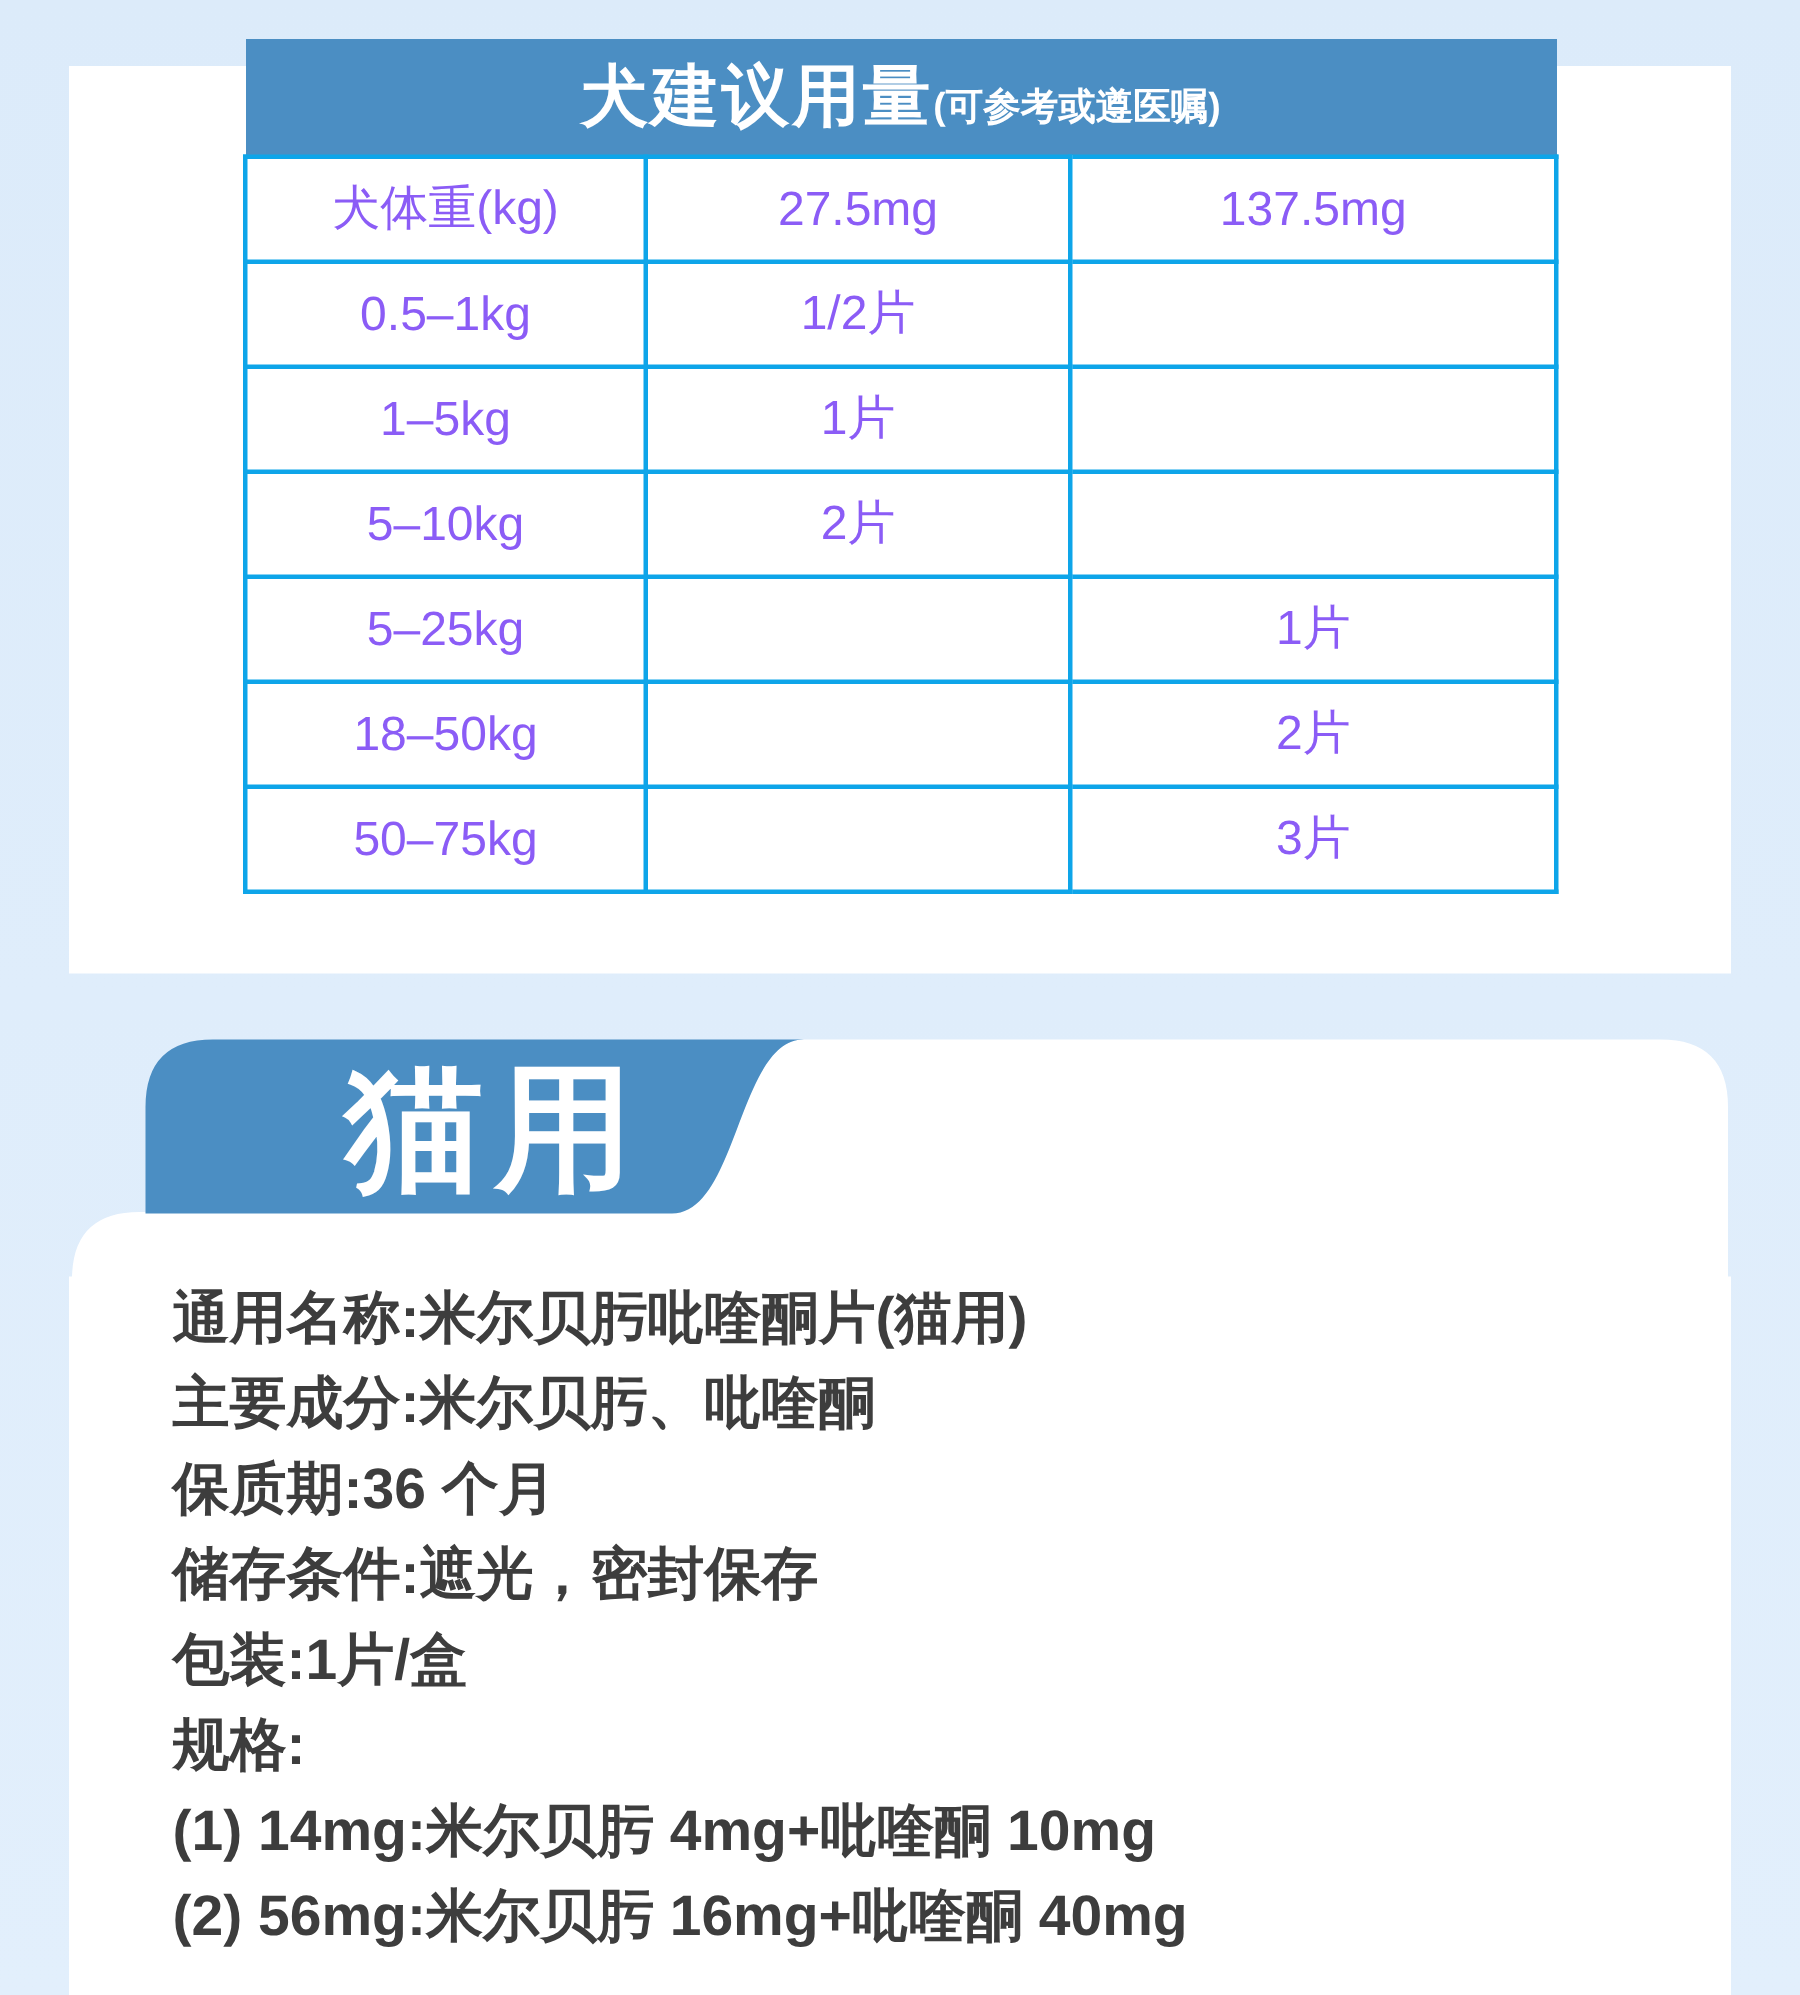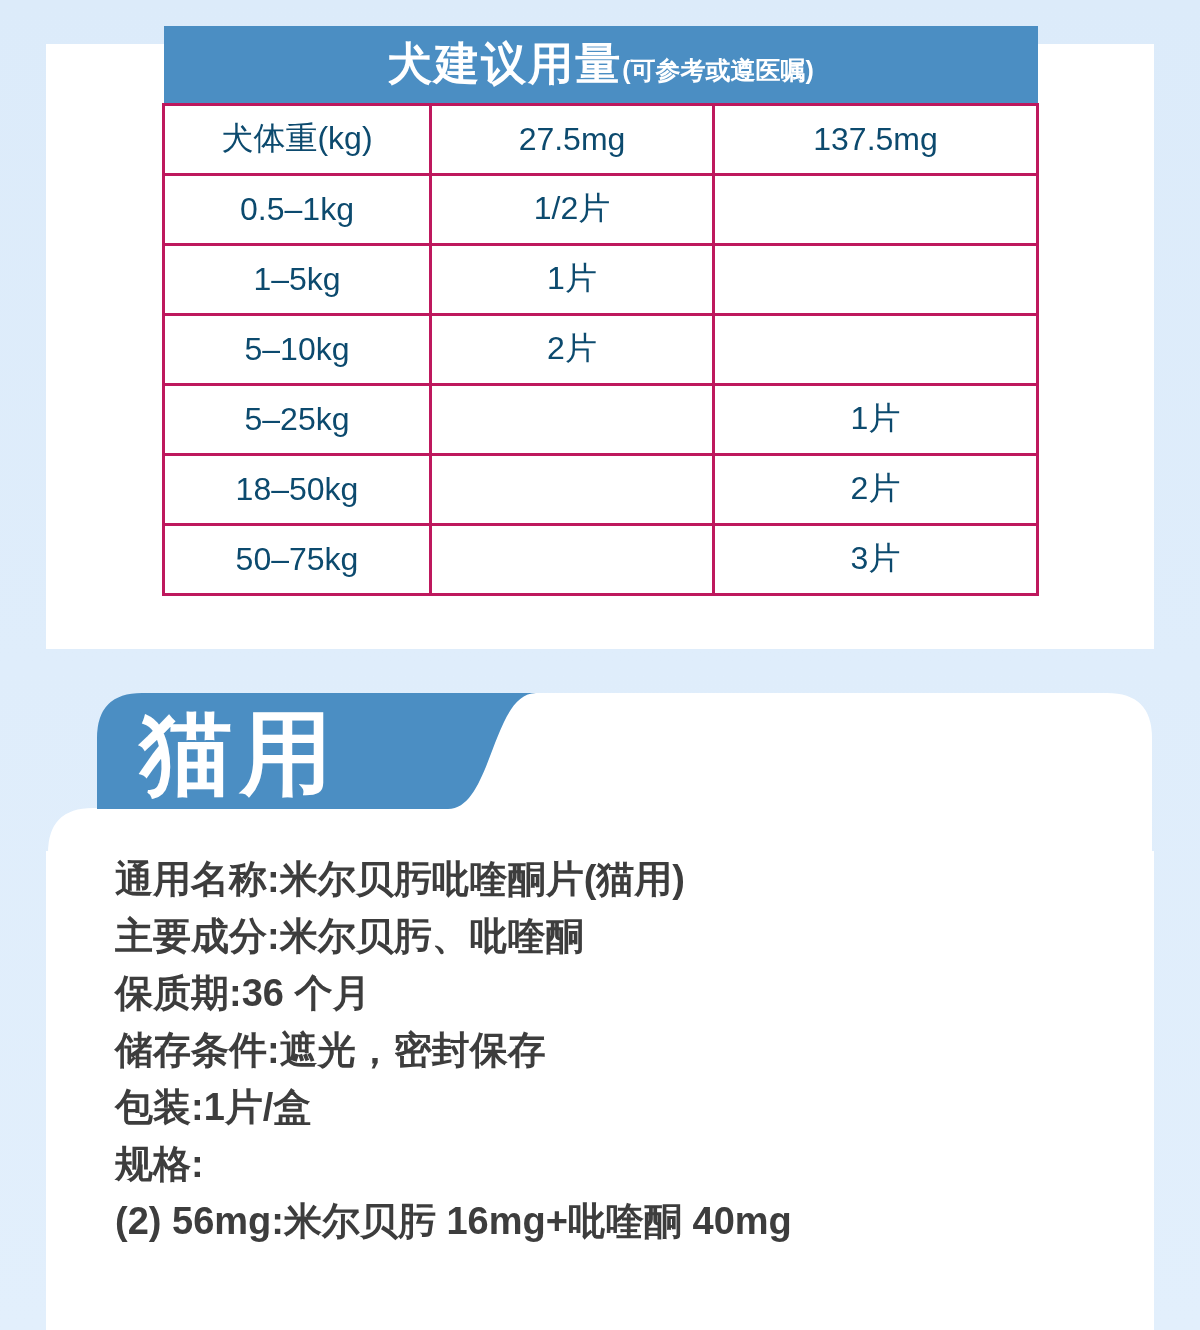--- a/index.html
+++ b/index.html
@@ -26,27 +26,27 @@
   }
   .dose-table {
     position: absolute;
     left: 116px;
     top: -18px;
     width: 874px;
     border-collapse: collapse;
     table-layout: fixed;
   }
   .dose-table td, .dose-table th {
-    border: 3px solid #be185d;
+    border: 3px solid #0ea5e9;
     height: 70px;
     text-align: center;
     vertical-align: middle;
     font-size: 32px;
     font-weight: normal;
-    color: #0c4a6e;
+    color: #8b5cf6;
     overflow: hidden;
   }
   .dose-table th.title-cell {
     border: none;
     height: 78px;
     background: #4b8ec3;
     color: #ffffff;
   }
   .title-main { font-size: 45px; font-weight: bold; letter-spacing: 2px; }
   .title-note { font-size: 25px; font-weight: bold; }
@@ -60,21 +60,21 @@
     height: 260px;
     display: block;
   }
   .cat-tab-label {
     position: absolute;
     left: 140px;
     top: 703px;
     width: 290px;
     height: 100px;
     line-height: 100px;
-    text-align: left;
+    text-align: right;
     font-size: 92px;
     font-weight: bold;
     color: #ffffff;
     letter-spacing: 8px;
     white-space: nowrap;
   }
   .cat-card-body {
     position: absolute;
     left: 46px;
     top: 851px;
@@ -157,16 +157,17 @@
   </svg>
   <div class="cat-tab-label">猫用</div>
 
   <section class="cat-card-body">
     <div class="cat-line">通用名称:米尔贝肟吡喹酮片(猫用)</div>
     <div class="cat-line">主要成分:米尔贝肟、吡喹酮</div>
     <div class="cat-line">保质期:36 个月</div>
     <div class="cat-line">储存条件:遮光，密封保存</div>
     <div class="cat-line">包装:1片/盒</div>
     <div class="cat-line">规格:</div>
+    <div class="cat-line">(1) 14mg:米尔贝肟 4mg+吡喹酮 10mg</div>
     <div class="cat-line">(2) 56mg:米尔贝肟 16mg+吡喹酮 40mg</div>
   </section>
 
 </div>
 
 </body></html>

